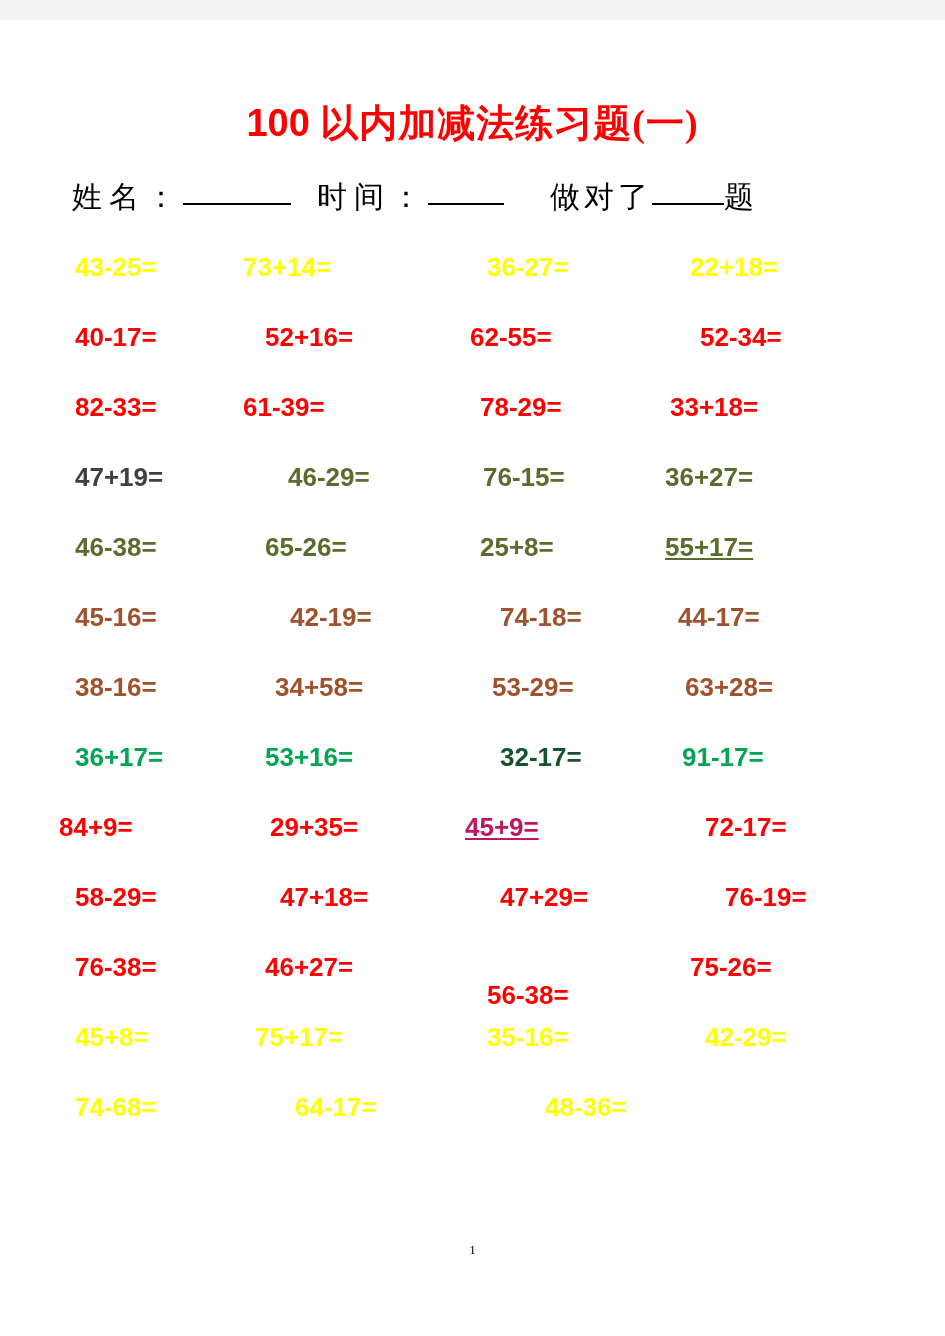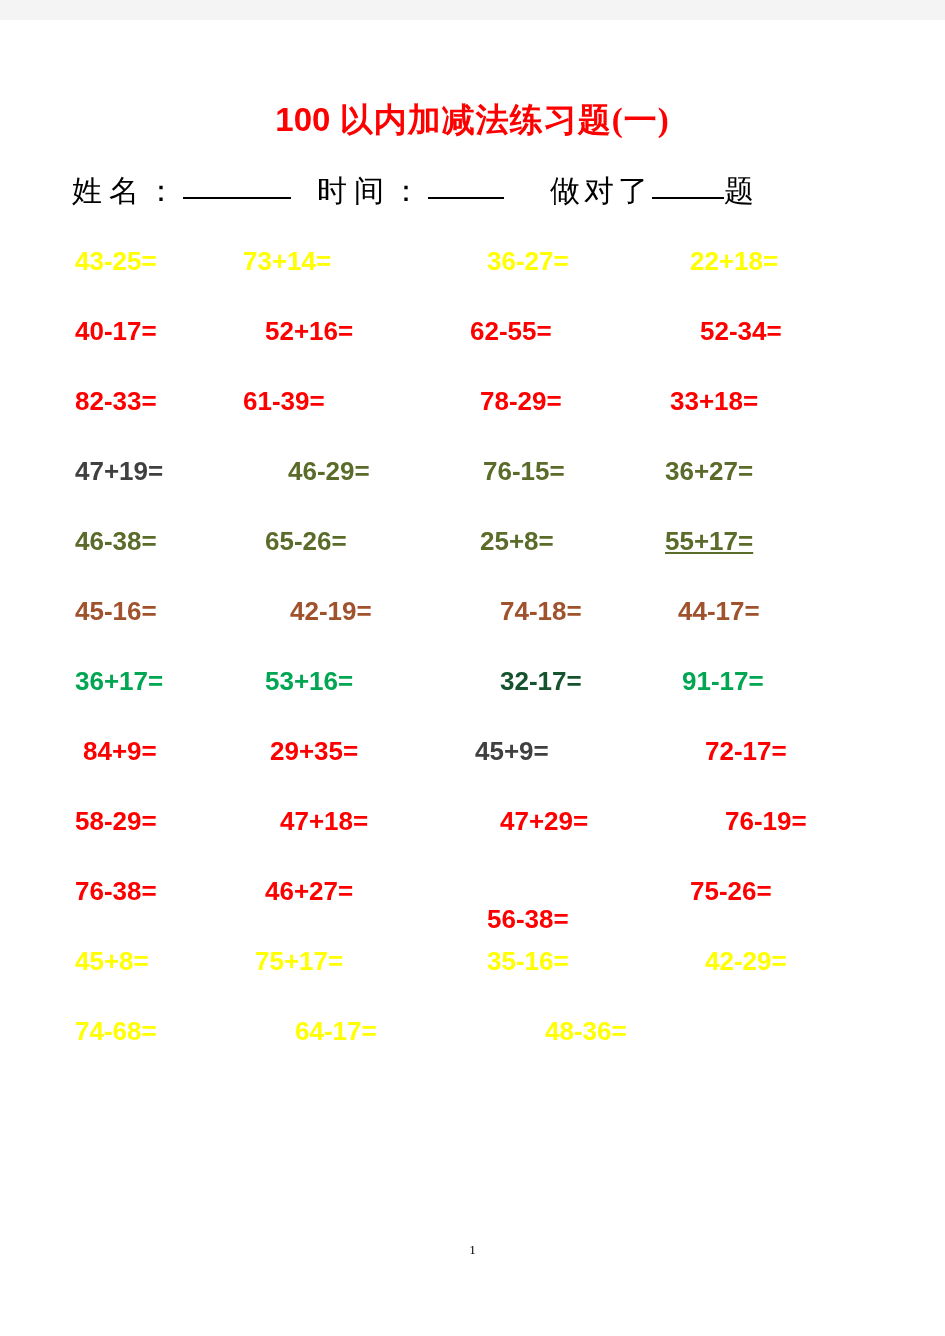--- a/index.html
+++ b/index.html
@@ -24,21 +24,21 @@
   }
 
   
   .title-block {
     text-align: center;
     padding-top: 78px;
   }
   .worksheet-title {
     display: inline-block;
     font-family: "Liberation Serif", serif;
-    font-size: 33px;
+    font-size: 38px;
     font-weight: bold;
     color: #ff0000;
     letter-spacing: 1px;
     white-space: nowrap;
   }
   .worksheet-title .num {
     font-family: "Liberation Sans", sans-serif;
     font-weight: bold;
     letter-spacing: 0;
   }
@@ -144,29 +144,35 @@
         <div class="prob" style="left: 480px; color: rgb(90, 107, 42);">25+8=</div>
         <div class="prob" style="left: 665px; color: rgb(90, 107, 42); text-decoration: underline;">55+17=</div>
       </div>
       <div class="prob-row">
         <div class="prob" style="left: 75px; color: rgb(160, 82, 45);">45-16=</div>
         <div class="prob" style="left: 290px; color: rgb(160, 82, 45);">42-19=</div>
         <div class="prob" style="left: 500px; color: rgb(160, 82, 45);">74-18=</div>
         <div class="prob" style="left: 678px; color: rgb(160, 82, 45);">44-17=</div>
       </div>
       <div class="prob-row">
+        <div class="prob" style="left: 75px; color: rgb(160, 82, 45);">38-16=</div>
+        <div class="prob" style="left: 275px; color: rgb(160, 82, 45);">34+58=</div>
+        <div class="prob" style="left: 492px; color: rgb(160, 82, 45);">53-29=</div>
+        <div class="prob" style="left: 685px; color: rgb(160, 82, 45);">63+28=</div>
+      </div>
+      <div class="prob-row">
         <div class="prob" style="left: 75px; color: rgb(0, 166, 81);">36+17=</div>
         <div class="prob" style="left: 265px; color: rgb(0, 166, 81);">53+16=</div>
         <div class="prob" style="left: 500px; color: #14532d;">32-17=</div>
         <div class="prob" style="left: 682px; color: rgb(0, 166, 81);">91-17=</div>
       </div>
       <div class="prob-row">
-        <div class="prob" style="left: 83px; color: rgb(255, 0, 0); text-align: center;">84+9=</div>
+        <div class="prob" style="left: 59px; color: rgb(255, 0, 0); text-align: center;">84+9=</div>
         <div class="prob" style="left: 270px; color: rgb(255, 0, 0);">29+35=</div>
-        <div class="prob" style="left: 475px; color: #404040;">45+9=</div>
+        <div class="prob" style="left: 465px; color: #be185d; text-decoration: underline;">45+9=</div>
         <div class="prob" style="left: 705px; color: rgb(255, 0, 0);">72-17=</div>
       </div>
       <div class="prob-row">
         <div class="prob" style="left: 75px; color: rgb(255, 0, 0);">58-29=</div>
         <div class="prob" style="left: 280px; color: rgb(255, 0, 0);">47+18=</div>
         <div class="prob" style="left: 500px; color: rgb(255, 0, 0);">47+29=</div>
         <div class="prob" style="left: 725px; color: rgb(255, 0, 0);">76-19=</div>
       </div>
       <div class="prob-row">
         <div class="prob" style="left: 75px; color: rgb(255, 0, 0);">76-38=</div>

